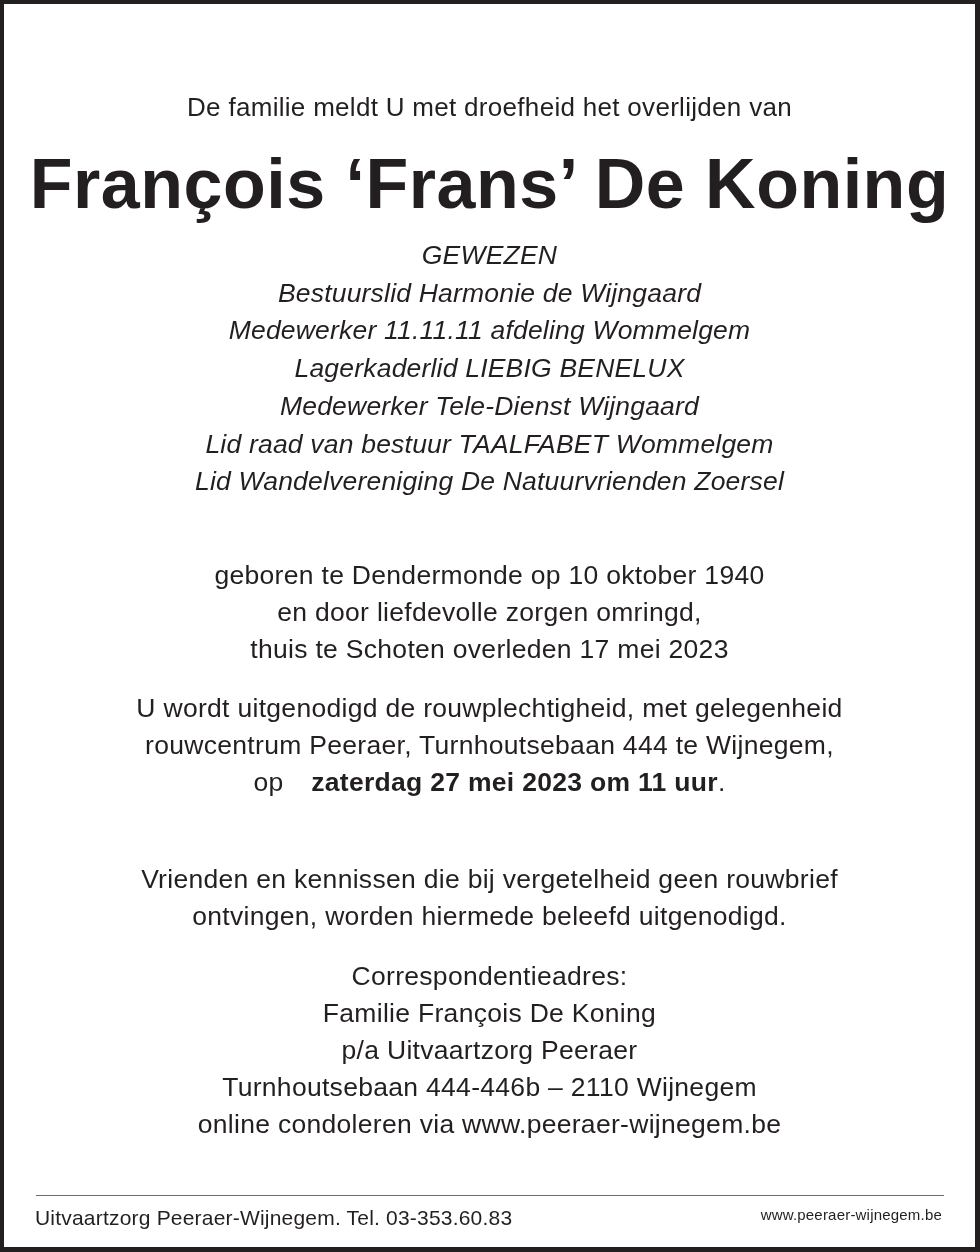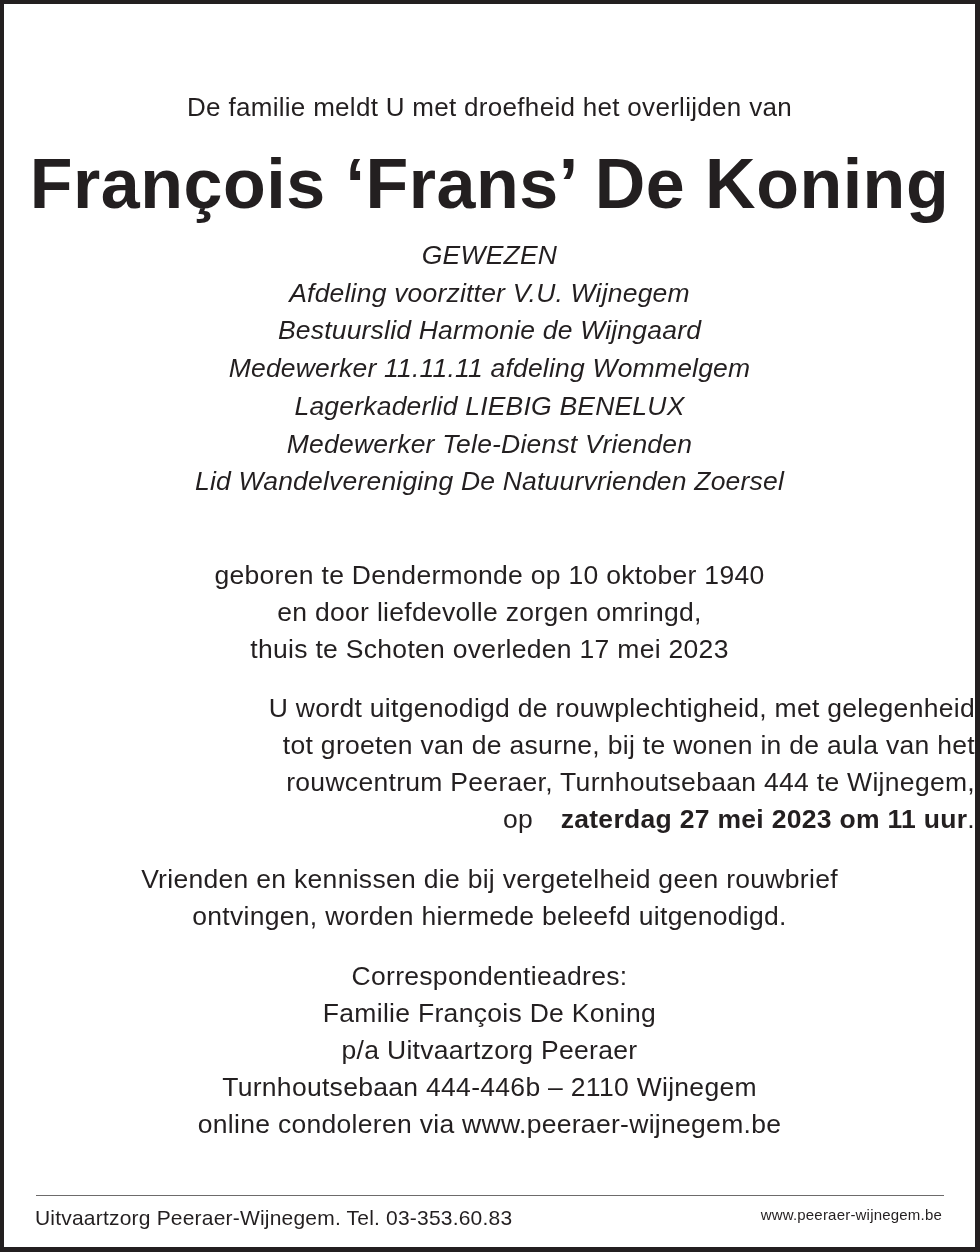--- a/index.html
+++ b/index.html
@@ -9,54 +9,53 @@
     background:#ffffff; color:#231f20;
     font-family:"Liberation Sans", sans-serif;
   }
   .line { position:absolute; left:0; width:100%; text-align:center; white-space:nowrap; }
   .intro { top:88px; font-size:26px; letter-spacing:0.3px; }
   .name { top:140px; font-size:70px; font-weight:bold; letter-spacing:0.5px; }
   .roles { top:233px; font-size:26.5px; font-style:italic; line-height:37.7px; letter-spacing:0.2px; }
   .roles div { text-align:center; }
   .block { position:absolute; left:0; width:100%; text-align:center; font-size:26.5px; line-height:37px; letter-spacing:0.3px; }
   .born { top:553px; }
-  .invite { top:686px;text-align:right; }
+  .invite { top:686px; }
   .friends { top:857px; }
   .corr { top:954px; }
   .footer-rule { position:absolute; left:32px; top:1191px; width:908px; height:0; border-top:1.5px solid #6d6b6b; }
   .footer-left { position:absolute; left:31px; top:1202px; font-size:21px; letter-spacing:0.2px; white-space:nowrap; }
   .footer-right { position:absolute; right:33px; top:1202px; font-size:15px; letter-spacing:0.2px; white-space:nowrap; }
   b { font-weight:bold;margin-left:20px; }
 </style>
 </head>
 <body>
 
 <div class="sheet">
   <div class="line intro">De familie meldt U met droefheid het overlijden van</div>
   <div class="line name">François ‘Frans’ De Koning</div>
 
   <div class="line roles">
     <div>GEWEZEN</div>
-    <div>Afdeling voorzitter V.U. Wijnegem</div>
     <div>Bestuurslid Harmonie de Wijngaard</div>
     <div>Medewerker 11.11.11 afdeling Wommelgem</div>
     <div>Lagerkaderlid LIEBIG BENELUX</div>
-    <div>Medewerker Tele-Dienst Vrienden</div>
+    <div>Medewerker Tele-Dienst Wijngaard</div>
+    <div>Lid raad van bestuur TAALFABET Wommelgem</div>
     <div>Lid Wandelvereniging De Natuurvrienden Zoersel</div>
   </div>
 
   <div class="block born">
     <div>geboren te Dendermonde op 10 oktober 1940</div>
     <div>en door liefdevolle zorgen omringd,</div>
     <div>thuis te Schoten overleden 17 mei 2023</div>
   </div>
 
   <div class="block invite">
     <div>U wordt uitgenodigd de rouwplechtigheid, met gelegenheid</div>
-    <div>tot groeten van de asurne, bij te wonen in de aula van het</div>
     <div>rouwcentrum Peeraer, Turnhoutsebaan 444 te Wijnegem,</div>
     <div><span>op </span><b>zaterdag 27 mei 2023 om 11 uur</b><span>.</span></div>
   </div>
 
   <div class="block friends">
     <div>Vrienden en kennissen die bij vergetelheid geen rouwbrief</div>
     <div>ontvingen, worden hiermede beleefd uitgenodigd.</div>
   </div>
 
   <div class="block corr">

